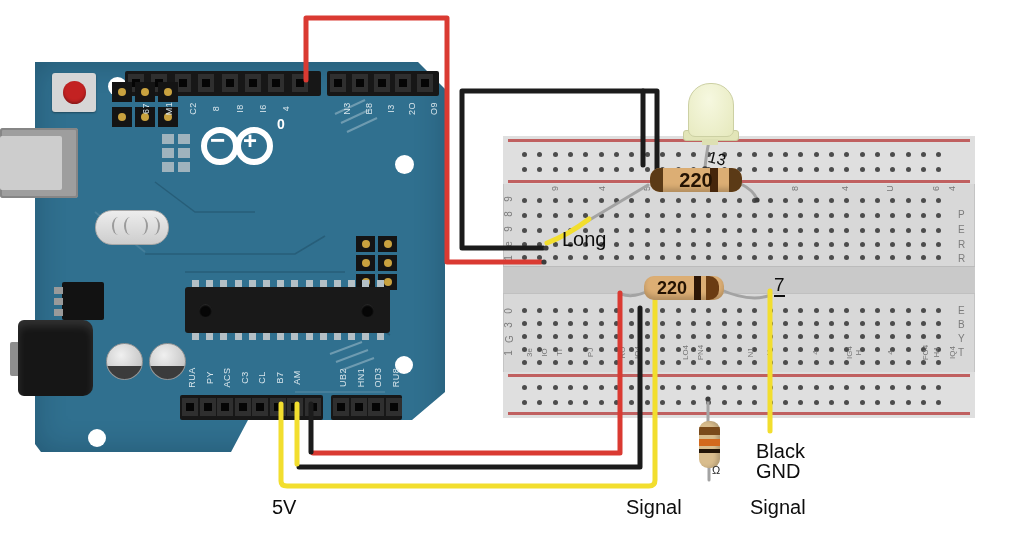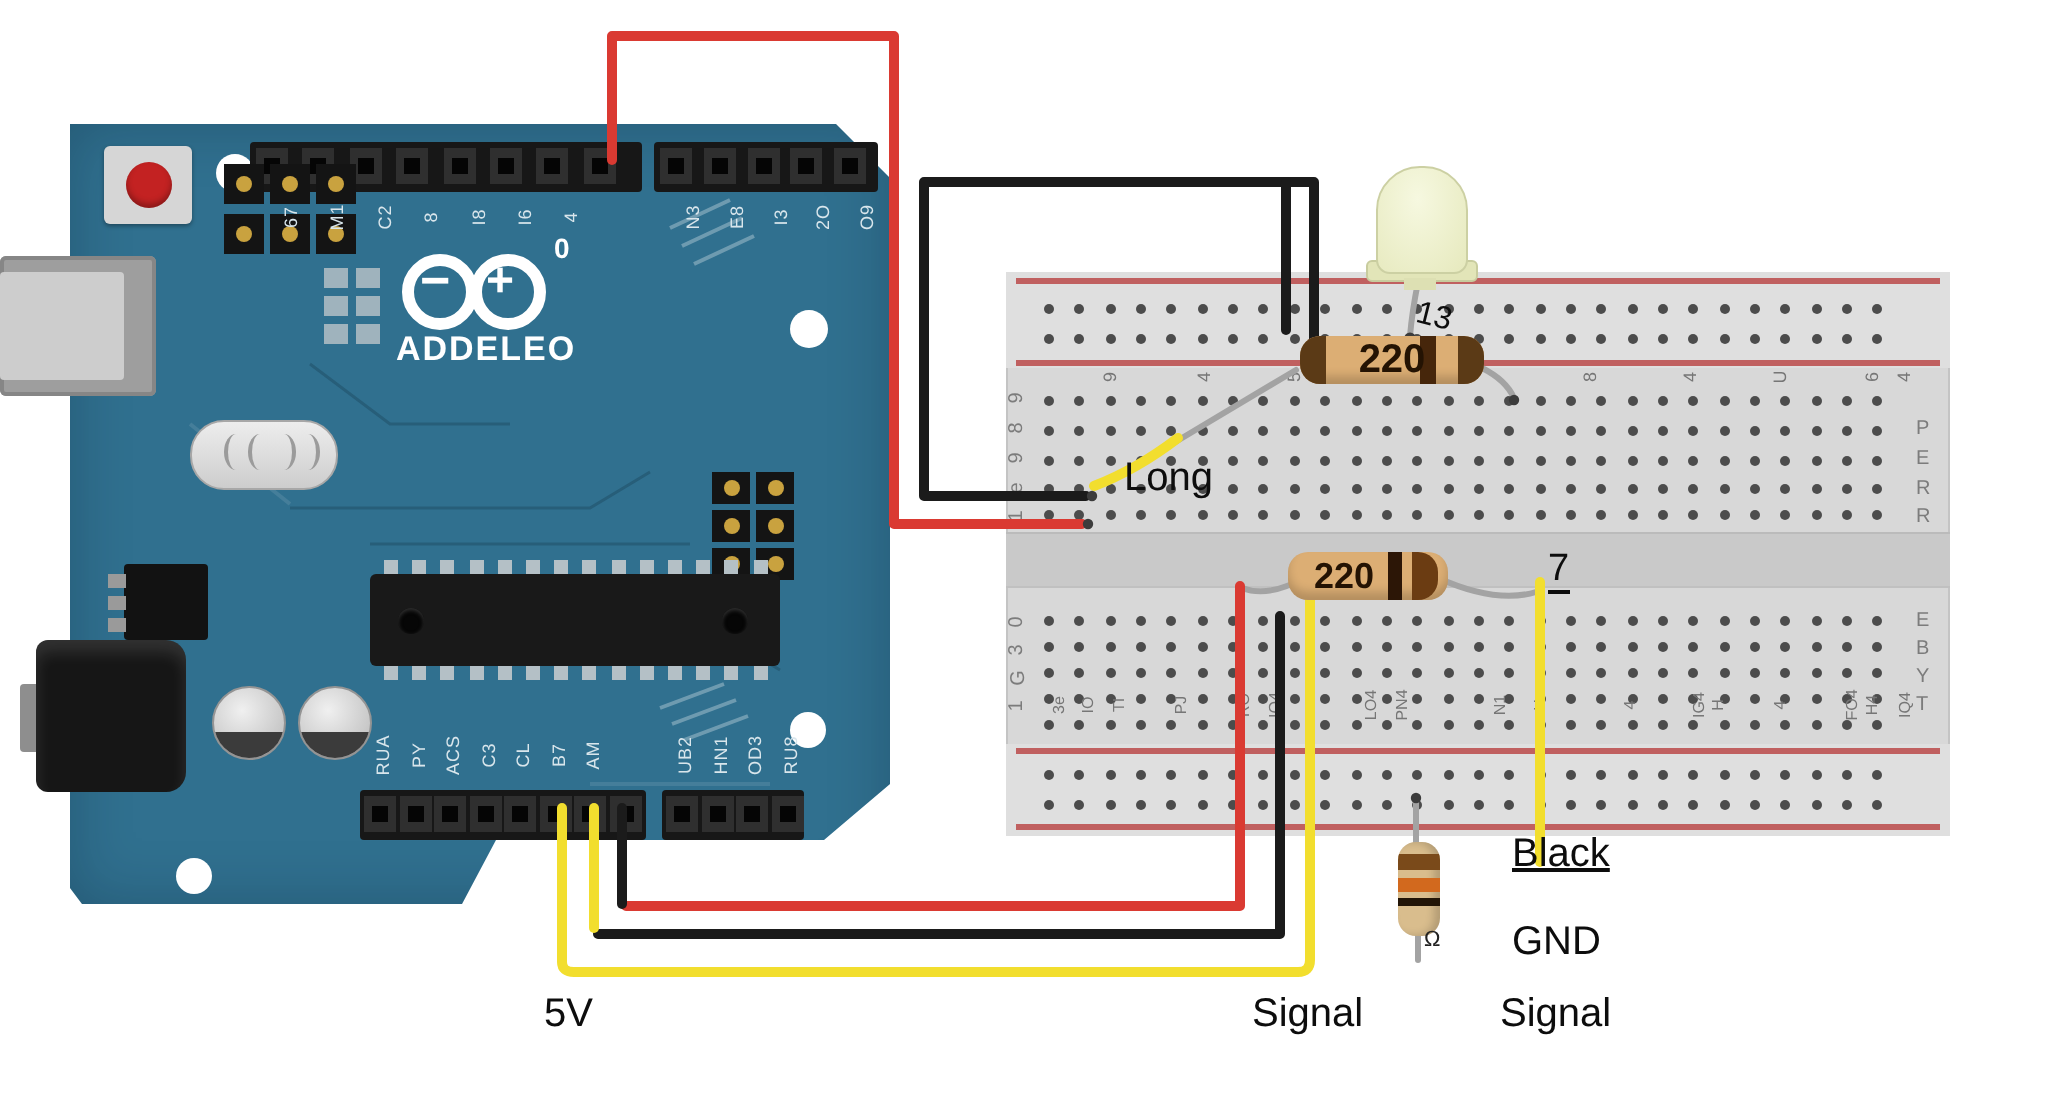--- a/index.html
+++ b/index.html
@@ -296,21 +296,20 @@
       <span class="stub" style="left: 191.6px; bottom: -7px;"></span>
     </div>
 
   <div class="logo">
     <span class="loop" style="left:2px;"></span>
     <span class="loop" style="left:36px;"></span>
     <span class="logo-glyph" style="left:11px;top:1px;font-size:26px;">−</span>
     <span class="logo-glyph" style="left:44px;top:3px;font-size:24px;">+</span>
     <span class="logo-glyph" style="left:78px;top:-8px;font-size:14px;">0</span>
   </div>
-  <div class="brand">ADDELEO</div>
 
   <div class="bb">
     <div class="railstrip" style="top:0;height:48px;"></div>
     <div class="railstrip" style="top:236px;height:46px;"></div>
     <div class="railline" style="top:3px;"></div>
     <div class="railline" style="top:44px;"></div>
     <div class="channel"></div>
     <div class="railline" style="top:238px;"></div>
     <div class="railline" style="top:276px;"></div>
   <span class="hole" style="left: 19px; top: 16px;"></span>
@@ -807,21 +806,21 @@
   <div class="res-v">
     <span class="vband" style="top:6px;height:8px;background:#7a4a1a;"></span>
     <span class="vband" style="top:18px;height:7px;background:#d2691e;"></span>
     <span class="vband" style="top:28px;height:4px;background:#221507;"></span>
   </div>
   <div class="ohm">Ω</div>
 
   <div class="ann ann-13" style="left:708px;top:148px;">13</div>
   <div class="ann" style="left:562px;top:228px;">Long</div>
   <div class="ann ann-10" style="left:774px;top:275px;">7</div>
-  <div class="ann" style="left:756px;top:416px;text-decoration:underline;">Black</div>
+  <div class="ann" style="left:756px;top:440px;">Black</div>
   <div class="ann" style="left:756px;top:460px;">GND</div>
   <div class="ann" style="left:626px;top:496px;">Signal</div>
   <div class="ann" style="left:750px;top:496px;">Signal</div>
   <div class="ann" style="left:272px;top:496px;">5V</div>
 
 <span class="pinlabel" style="left: 134px; top: 103px;">67</span>
     <span class="pinlabel" style="left: 157.4px; top: 103px;">M1</span>
     <span class="pinlabel" style="left: 180.8px; top: 103px;">C2</span>
     <span class="pinlabel" style="left: 204.2px; top: 103px;">8</span>
     <span class="pinlabel" style="left: 227.6px; top: 103px;">I8</span>

